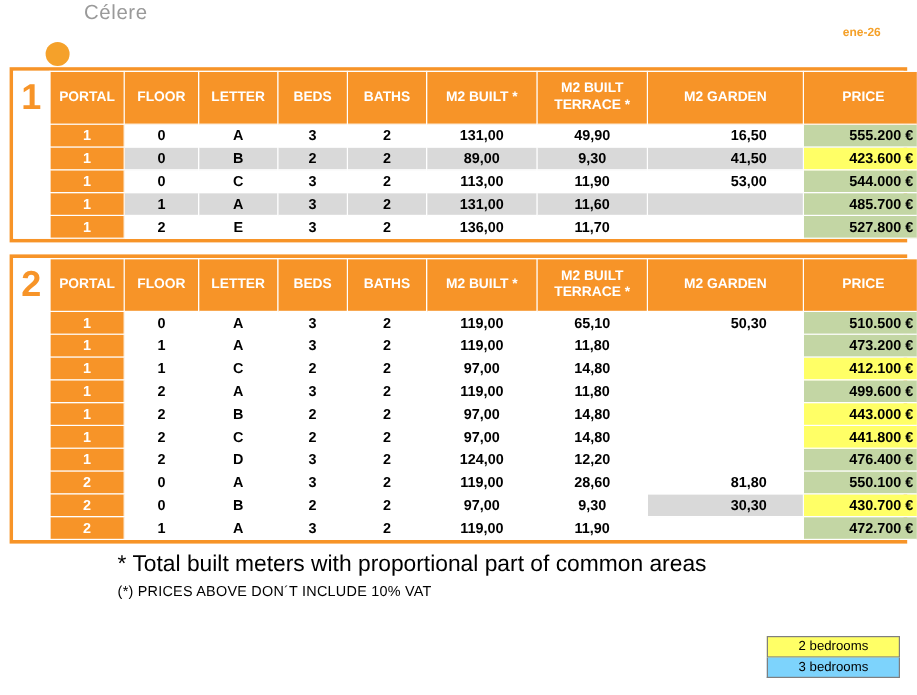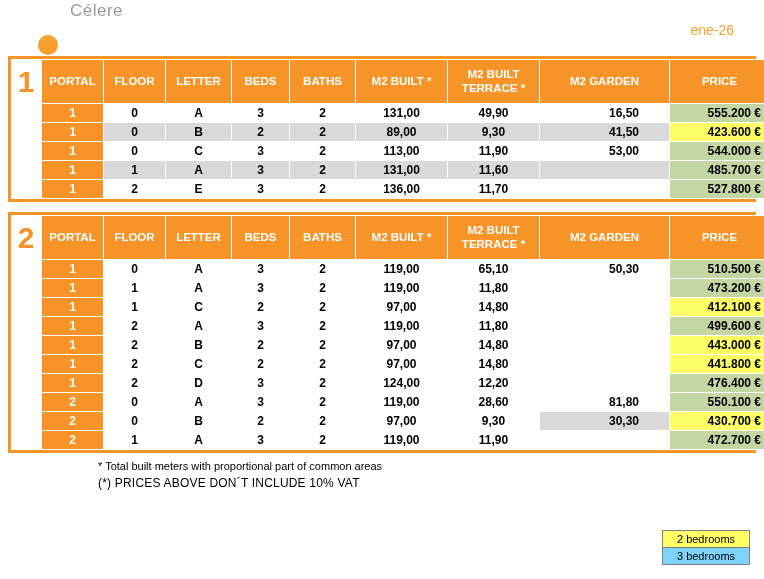--- a/index.html
+++ b/index.html
@@ -50,22 +50,22 @@
   }
   .logo-sunrise {
     font-size: 26px;
     color: #6d6d6d;
     letter-spacing: 1.2px;
   }
   .date-label {
     position: absolute;
     right: 30px;
     top: 22px;
-    font-size: 14px;
-    font-weight: normal;
+    font-size: 10px;
+    font-weight: bold;
     color: #f5a12a;
   }
 
   
   .block {
     position: relative;
     margin: 0 8px 0 8px;
   }
   .block + .block {
     margin-top: 10px;
@@ -152,33 +152,33 @@
   col.c-letter { width: 66px; }
   col.c-beds   { width: 58px; }
   col.c-baths  { width: 66px; }
   col.c-built  { width: 92px; }
   col.c-terr   { width: 92px; }
   col.c-garden { width: 130px; }
   col.c-price  { width: 100px; }
 
   
   .footnote {
-    font-size: 11px;
+    font-size: 19px;
     margin: 7px 0 0 98px;
   }
   .vat-note {
     font-size: 12px;
     margin: 4px 0 0 98px;
     letter-spacing: 0.2px;
   }
   .legend {
     position: absolute;
     right: 14px;
     bottom: 14px;
-    width: 88px;
+    width: 111px;
     font-size: 11px;
   }
   .legend div {
     border: 1px solid #7f7f7f;
     text-align: center;
     padding: 2px 0;
   }
   .legend .l2 { background: #ffff66; }
   .legend .l3 { background: #7dd3fc; border-top: none; }
 </style>

